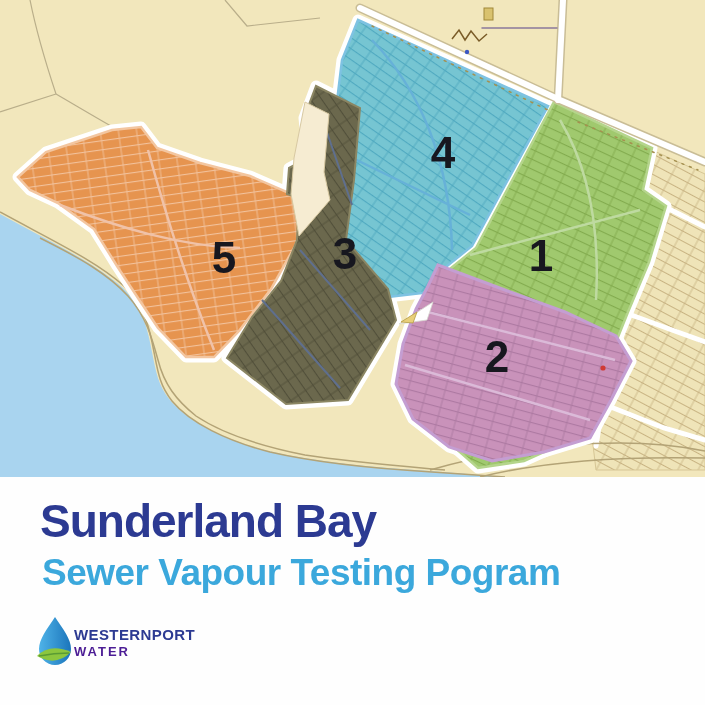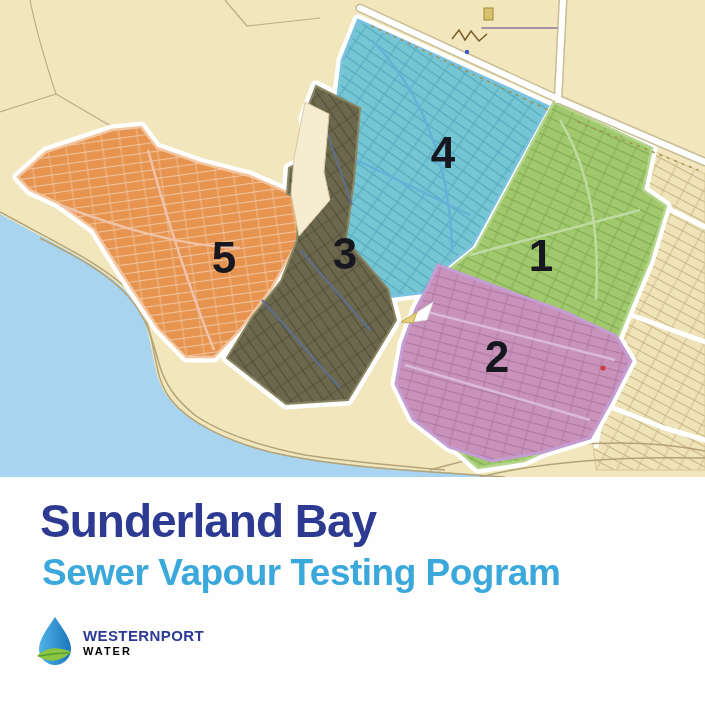--- a/index.html
+++ b/index.html
@@ -19,25 +19,25 @@
   .footer h1{
     margin:0;padding:20px 0 0 40px;font-size:46px;font-weight:700;
     color:#2c3a92;letter-spacing:-1px;line-height:1.05;
   }
   .footer h2{
     margin:2px;padding:7px 0 0 40px;font-size:37px;font-weight:700;
     color:#3ba8dc;letter-spacing:-0.5px;line-height:1.05;
   }
   .logo{
     position:absolute;left:36px;top:138px;display:flex;
-    align-items:center;gap:9px;
+    align-items:center;
   }
   .logo-text{display:flex;flex-direction:column;justify-content:center;}
   .logo-line1{font-size:15px;font-weight:700;color:#2c3a92;letter-spacing:0.4px;}
-  .logo-line2{font-size:11px;font-weight:700;color:#000000;letter-spacing:2px;margin-top:1px;}
+  .logo-line2{font-size:13px;font-weight:700;color:#4c1d95;letter-spacing:2px;margin-top:1px;}
 </style>
 </head>
 <body>
 
 <div class="canvas">
 
   <div class="map-wrap">
     <svg width="705" height="477" viewBox="0 0 705 477">
       <defs>
         <pattern id="pat-orange" width="18" height="9" patternUnits="userSpaceOnUse" patternTransform="rotate(-8)">

